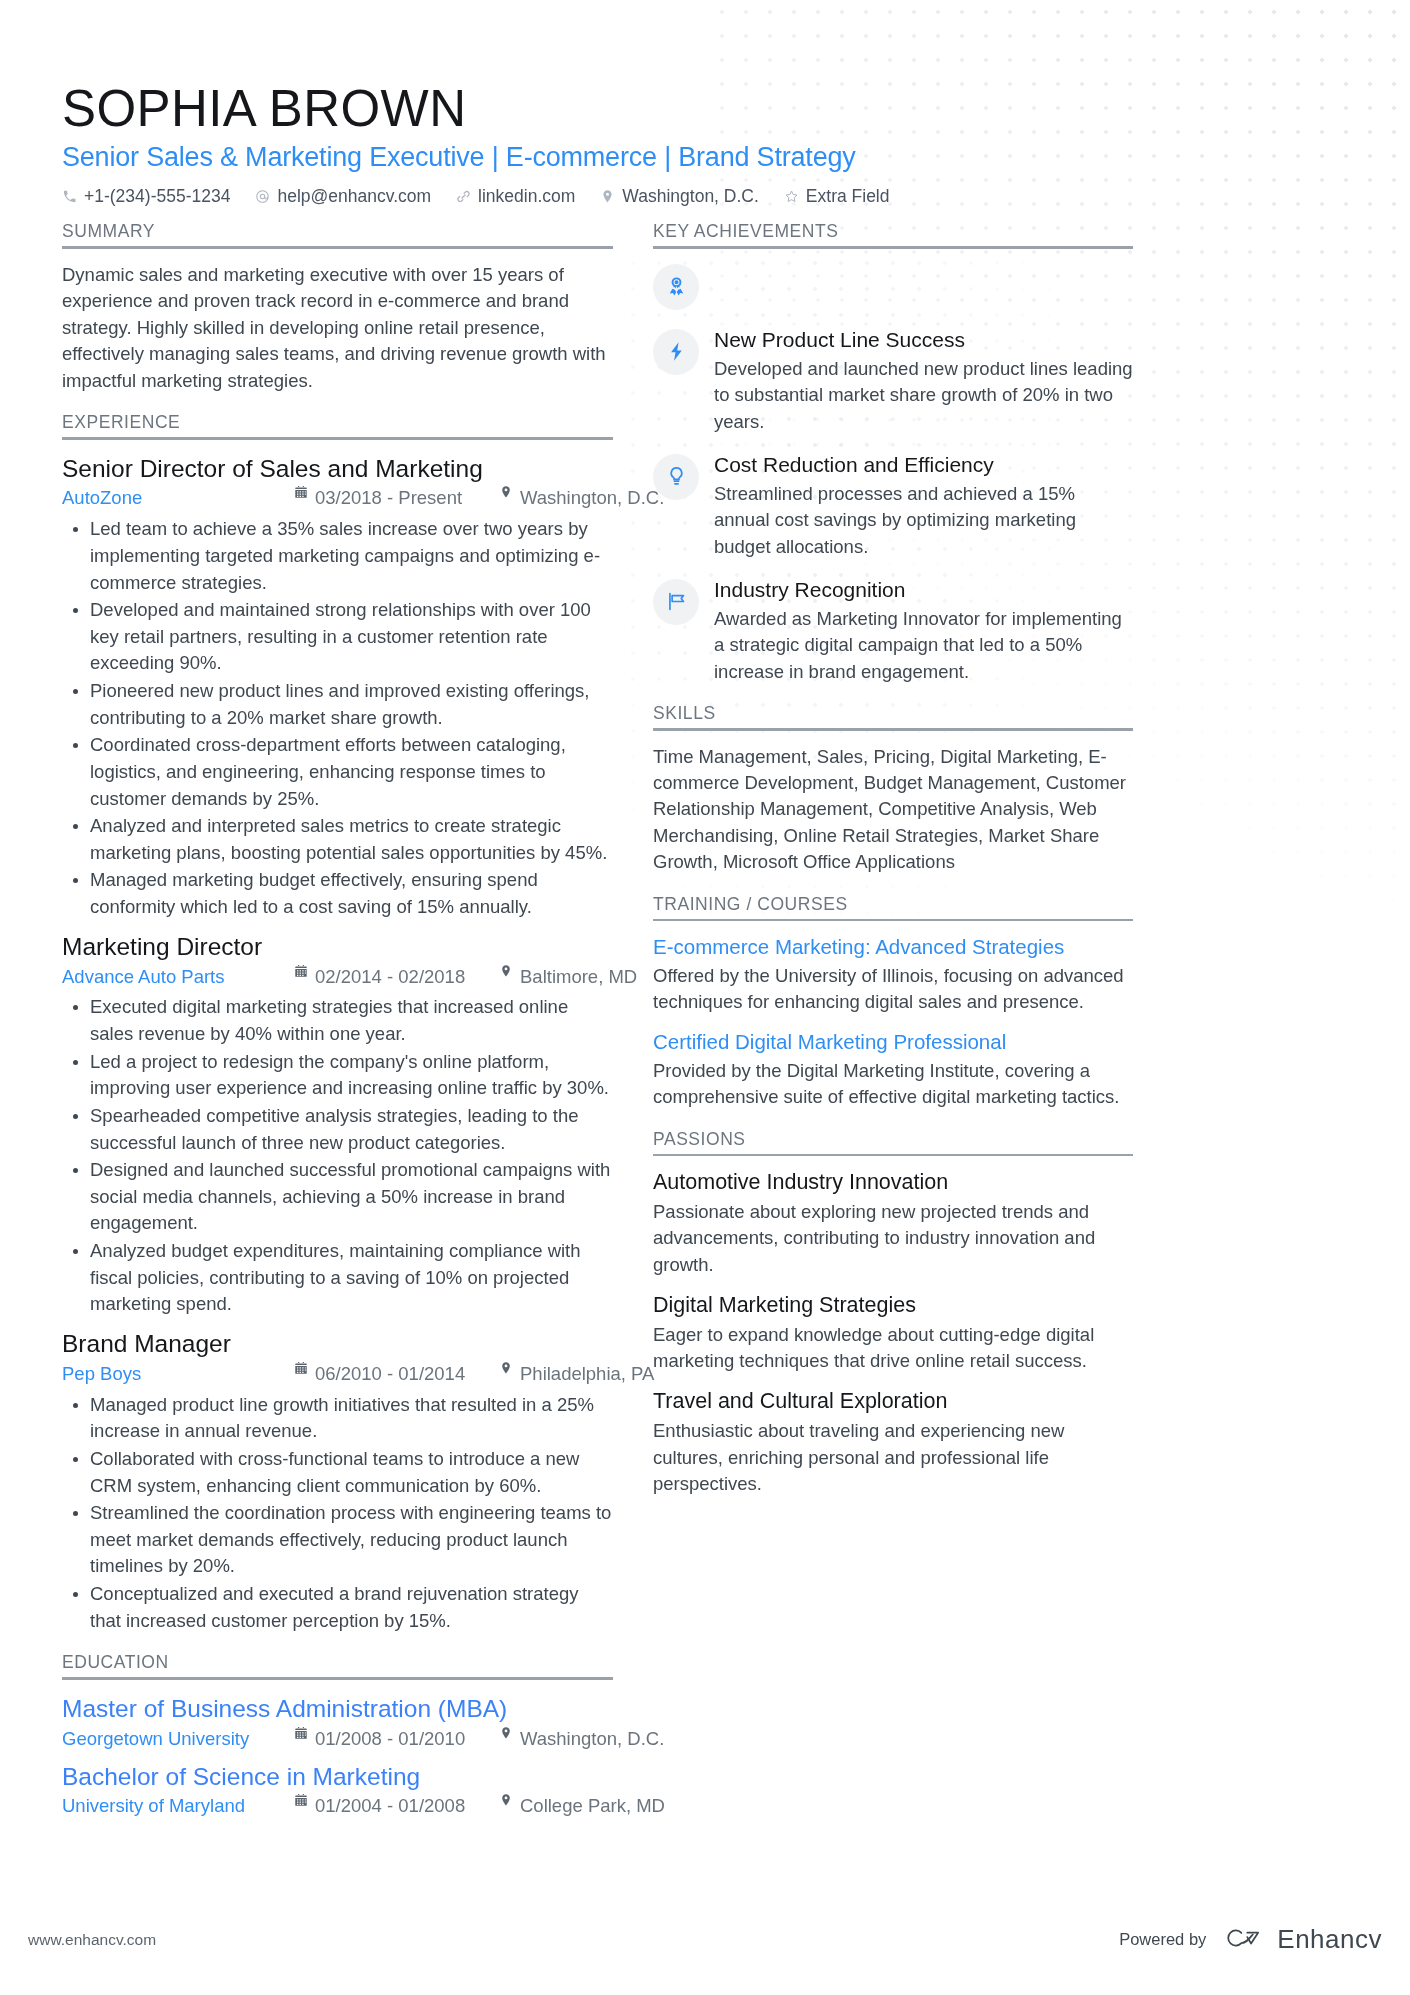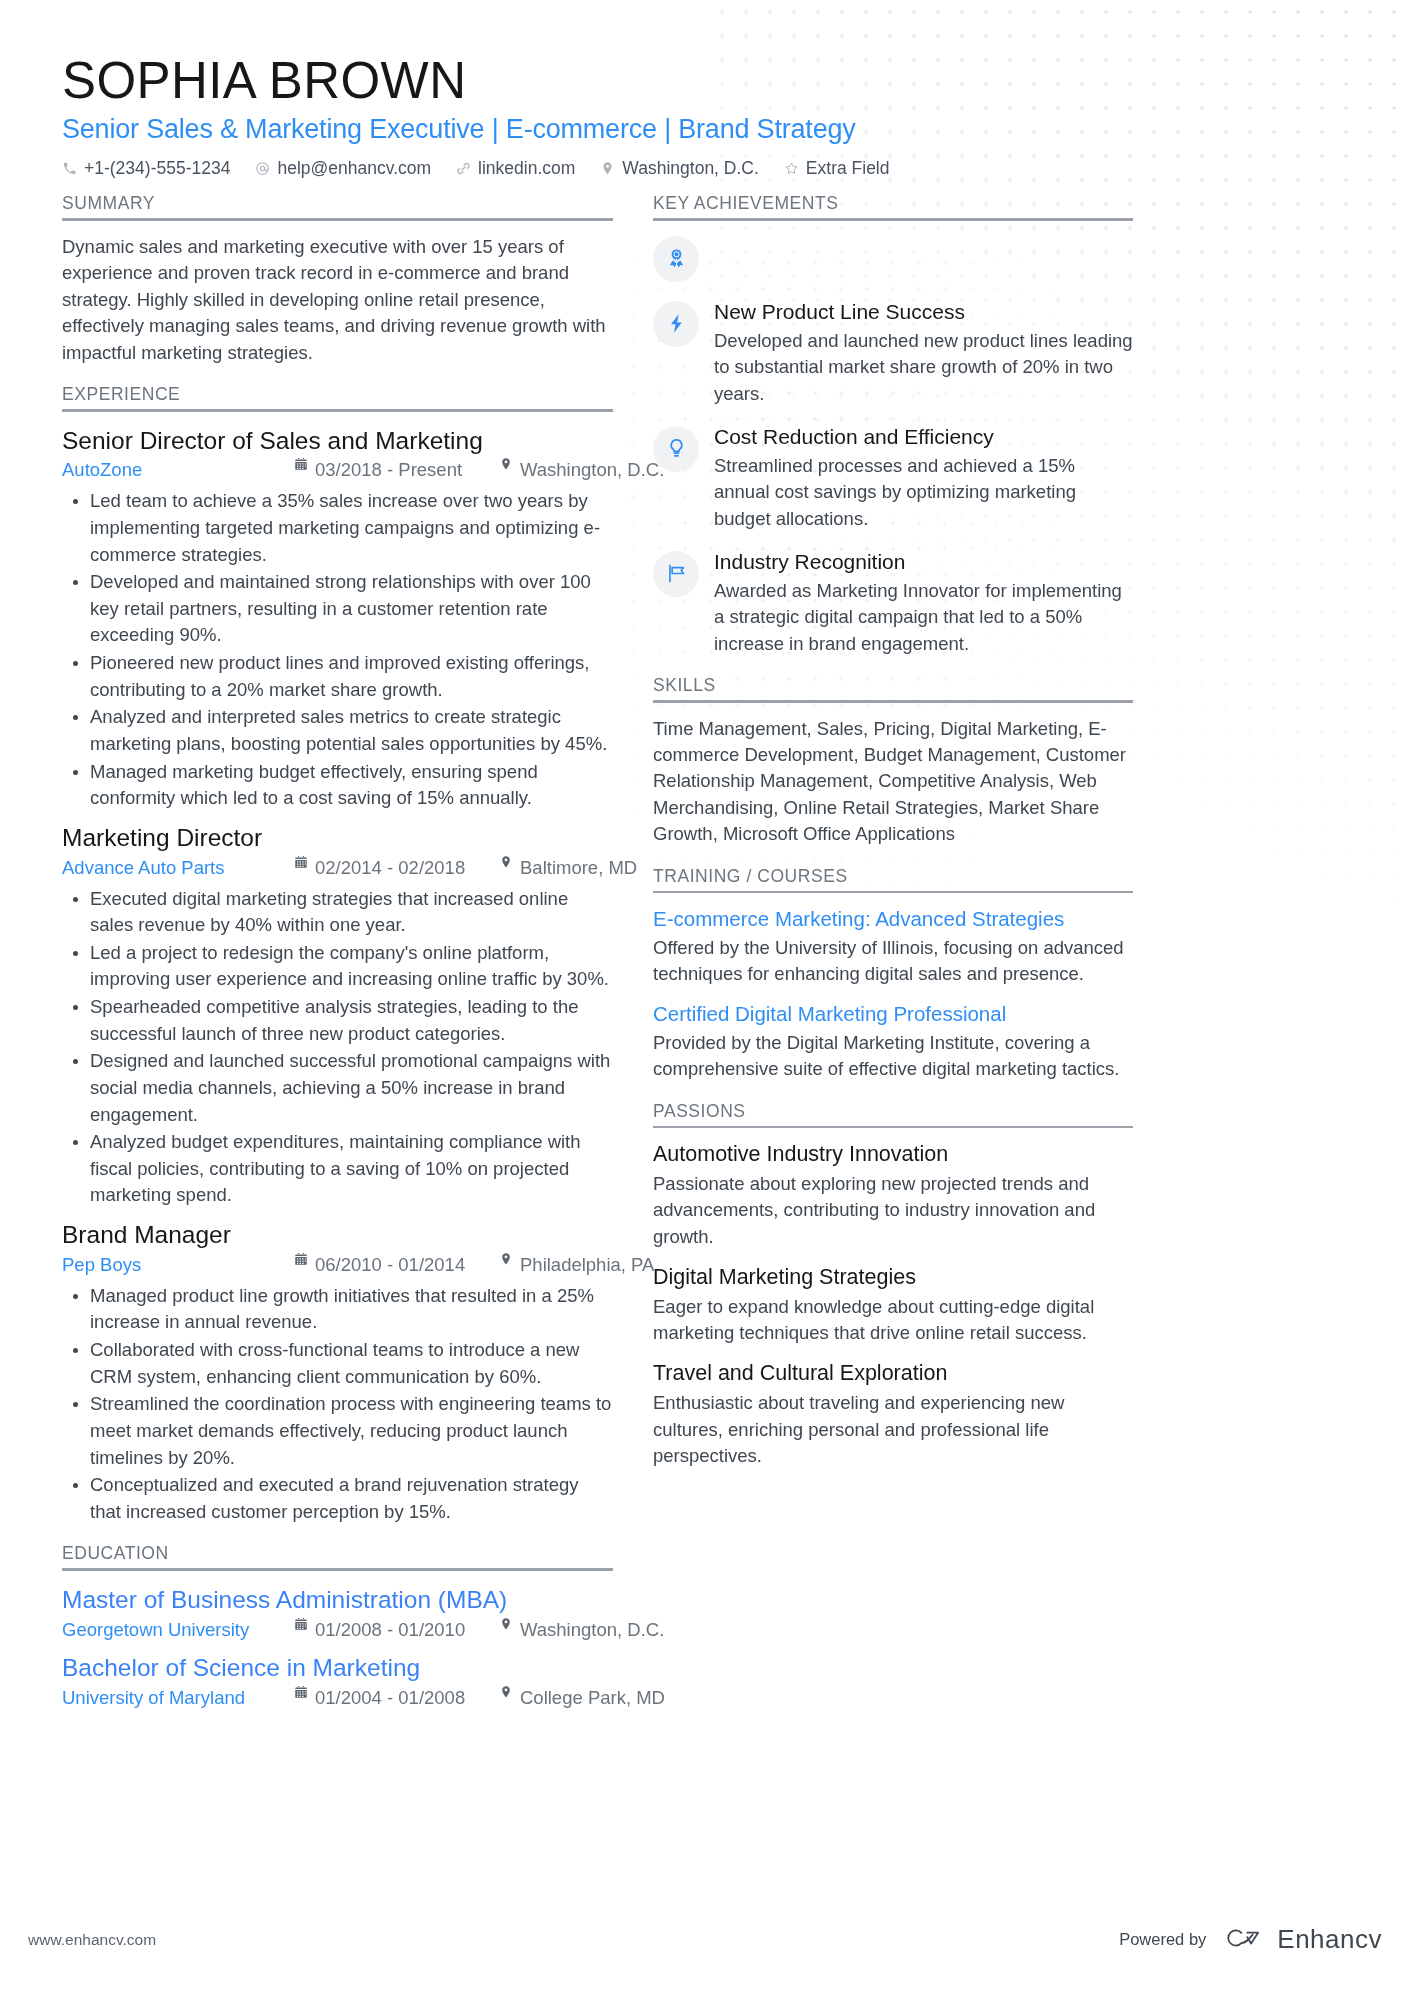--- a/index.html
+++ b/index.html
@@ -34,21 +34,21 @@
     background-image: radial-gradient(#e8eaec 1.8px, transparent 2px);
     background-size: 26px 26px;
     -webkit-mask-image: radial-gradient(ellipse at 40% 30%, rgba(0,0,0,.85) 0%, rgba(0,0,0,0) 70%);
     mask-image: radial-gradient(ellipse at 40% 30%, rgba(0,0,0,.85) 0%, rgba(0,0,0,0) 70%);
     pointer-events: none;
     z-index: 0;
   }
   .content {
     position: relative;
     z-index: 2;
-    padding: 52px 62px 0 62px;
+    padding: 80px 62px 0 62px;
   }
 
   
   .name {
     font-size: 51px;
     font-weight: 400;
     letter-spacing: 0.4px;
     color: #15171a;
     line-height: 1.12;
     font-family: "Liberation Sans", sans-serif;
@@ -373,20 +373,21 @@
                       <path d="M12 2C8.4 2 5.5 4.9 5.5 8.5c0 4.9 6.5 13 6.5 13s6.5-8.1 6.5-13C18.5 4.9 15.6 2 12 2zm0 8.9a2.4 2.4 0 110-4.8 2.4 2.4 0 010 4.8z"></path>
                     </svg>
                 </span>
                 <span>Washington, D.C.</span>
               </span>
             </div>
             <ul class="bullets">
               <li>Led team to achieve a 35% sales increase over two years by implementing targeted marketing campaigns and optimizing e-commerce strategies.</li>
               <li>Developed and maintained strong relationships with over 100 key retail partners, resulting in a customer retention rate exceeding 90%.</li>
               <li>Pioneered new product lines and improved existing offerings, contributing to a 20% market share growth.</li>
+              <li>Coordinated cross-department efforts between cataloging, logistics, and engineering, enhancing response times to customer demands by 25%.</li>
               <li>Analyzed and interpreted sales metrics to create strategic marketing plans, boosting potential sales opportunities by 45%.</li>
               <li>Managed marketing budget effectively, ensuring spend conformity which led to a cost saving of 15% annually.</li>
             </ul>
           </div>
 
           <div class="job">
             <div class="job-title">Marketing Director</div>
             <div class="job-meta">
               <span class="job-company">Advance Auto Parts</span>
               <span class="meta-chunk dates">

